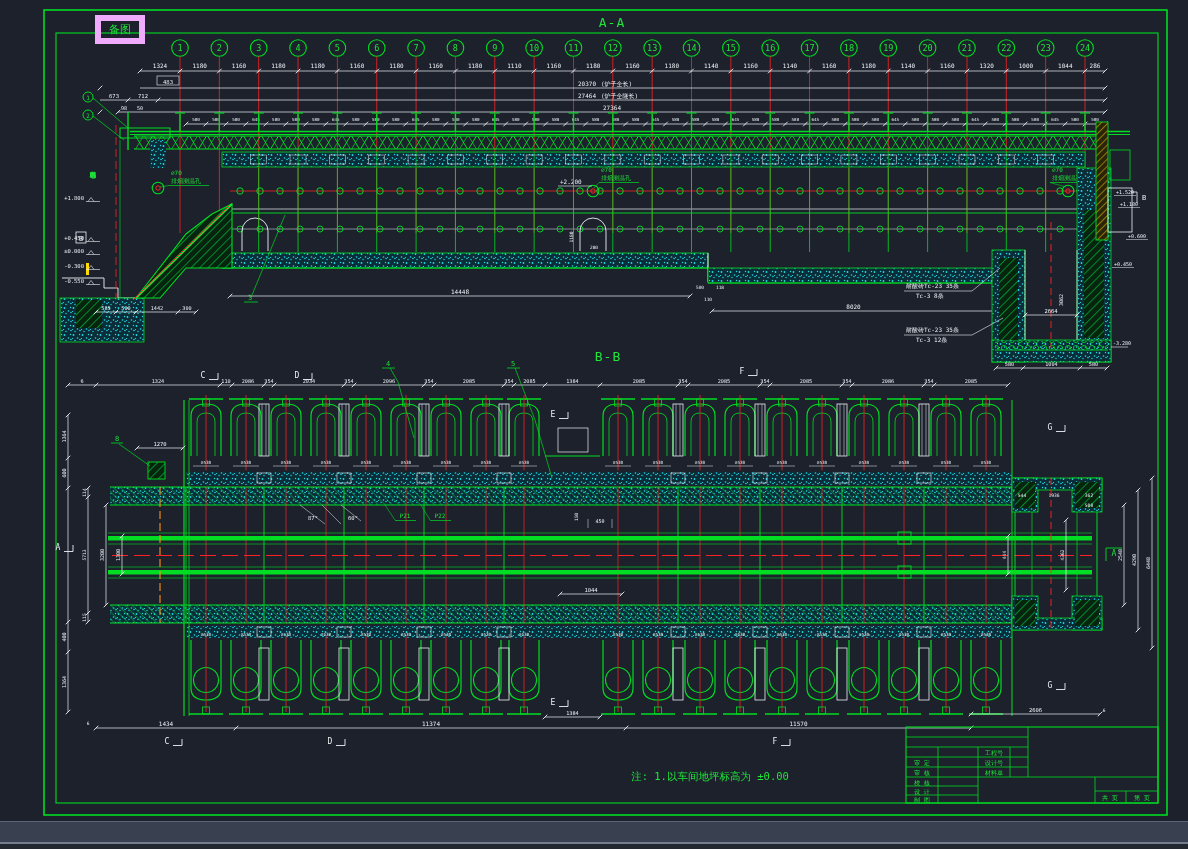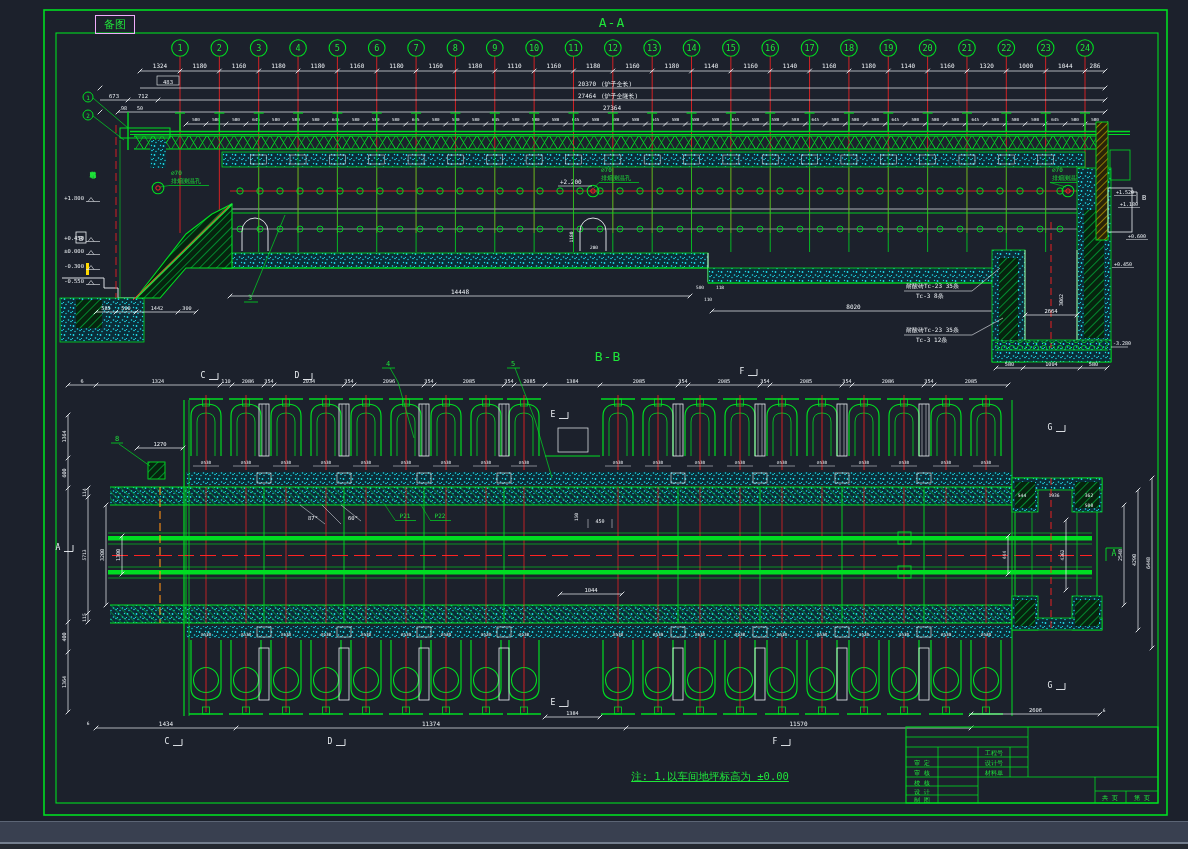--- a/index.html
+++ b/index.html
@@ -1,22 +1,22 @@
 <!DOCTYPE html>
 <html><head>
 <meta charset="utf-8">
 <style>
   html,body{margin:0;padding:0;background:#14171f;}
   #stage{position:relative;width:1188px;height:849px;background:#1c212c;overflow:hidden;
          font-family:"DejaVu Sans Mono","Liberation Mono",monospace;}
   svg text{font-family:"DejaVu Sans Mono","Liberation Mono",monospace;}
-  #cornerLabel{position:absolute;left:95px;top:15px;width:38px;height:17px;border:1px solid #f0abfc;
+  #cornerLabel{position:absolute;left:95px;top:15px;width:38px;height:17px;border:6px solid #f0abfc;
     color:#1fe53a;font-size:11px;line-height:17px;text-align:center;}
   #notes{position:absolute;left:540px;top:770px;width:340px;text-align:center;color:#1fe53a;
-    font-size:10.5px;line-height:13px;white-space:nowrap;text-decoration:underline;}
+    font-size:10.5px;line-height:13px;white-space:nowrap;}
   #statusband{position:absolute;left:0;top:821px;width:1188px;height:28px;
     background:linear-gradient(#5c6575 0,#5c6575 1px,#394050 1px,#394050 21px,#747e8e 21px,#747e8e 23px,#23272f 23px,#23272f 28px);}
   .sec-title{font-size:13px;fill:#1fe53a;letter-spacing:1px;}
 </style>
 </head>
 <body>
 
 <div id="stage">
   <svg id="dwg" width="1188" height="849">
     <defs>

